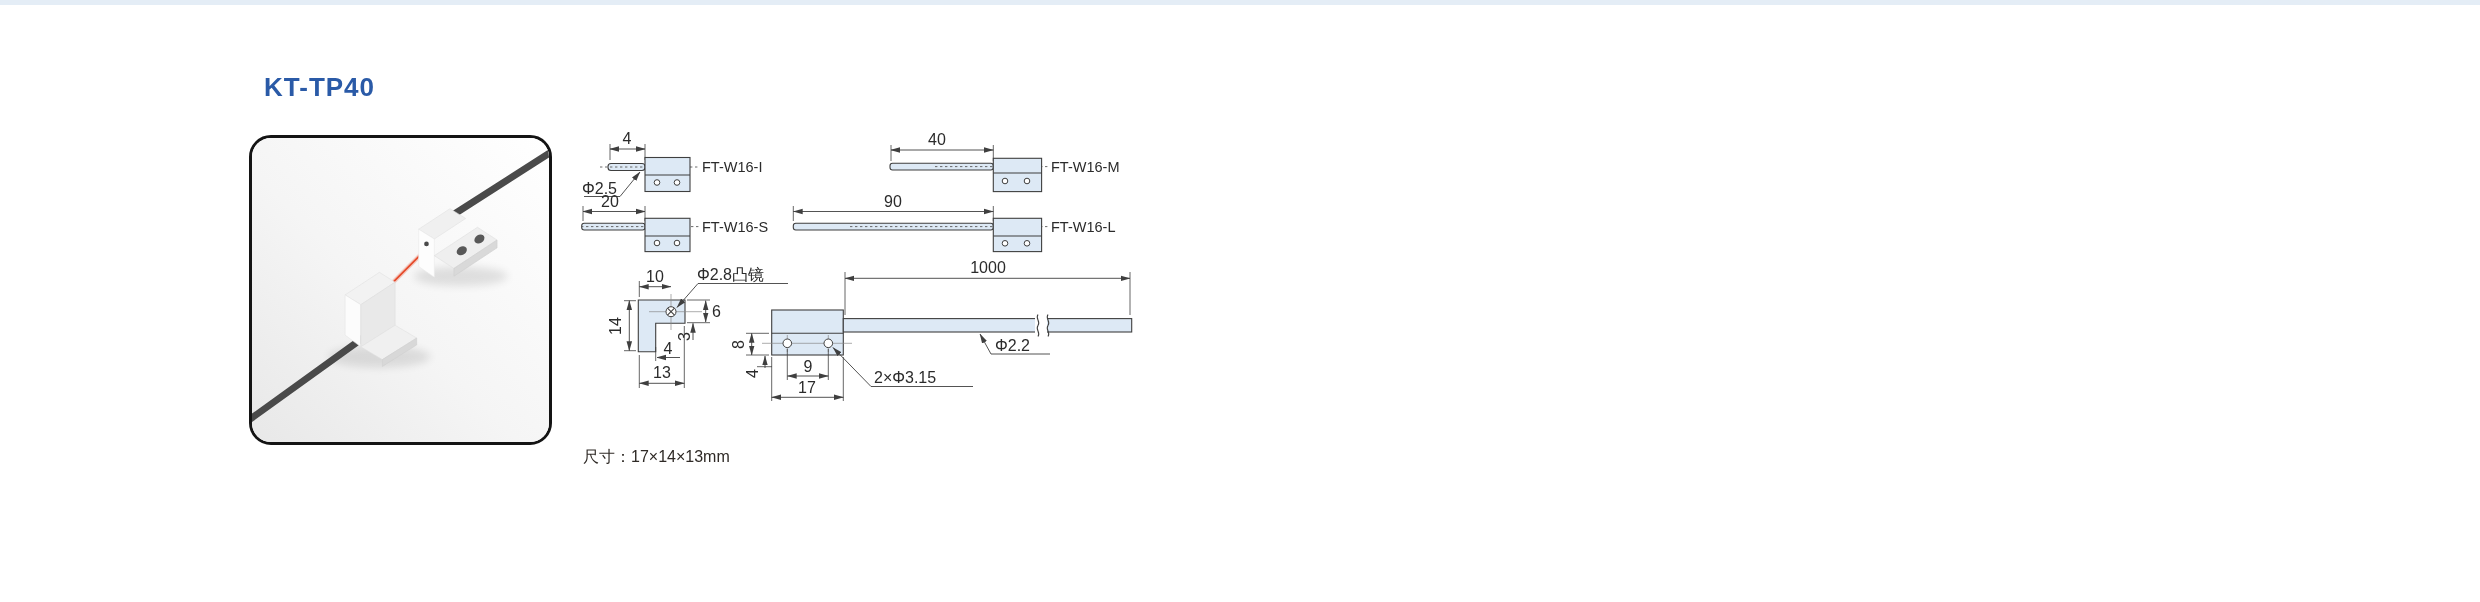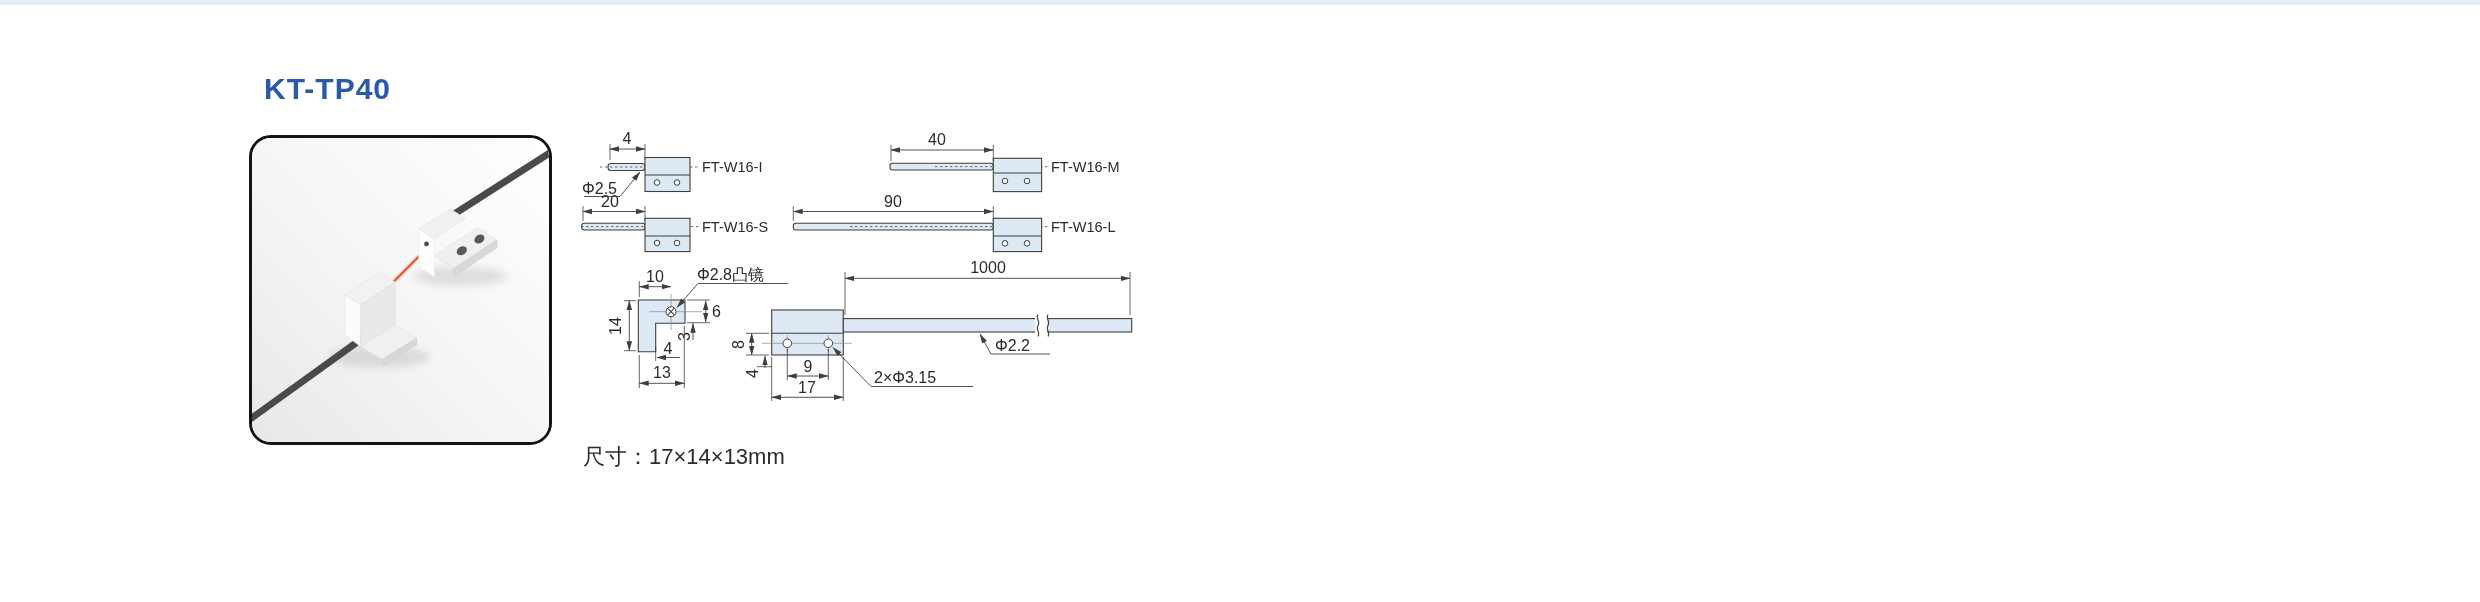--- a/index.html
+++ b/index.html
@@ -1,26 +1,26 @@
 <!DOCTYPE html>
 <html><head>
 <meta charset="utf-8">
 <style>
   html,body{margin:0;padding:0;background:#ffffff;}
   body{position:relative;width:2480px;height:602px;overflow:hidden;
        font-family:"Liberation Sans",sans-serif;}
   .top-strip{position:absolute;left:0;top:0;width:2480px;height:5px;background:#e4edf6;}
-  .page-title{position:absolute;left:264px;top:72px;font-size:30px;font-weight:700;
+  .page-title{position:absolute;left:264px;top:72px;font-size:26px;font-weight:700;
               color:#2a5aa7;letter-spacing:1px;}
   .photo-frame{position:absolute;left:249px;top:135px;width:303px;height:310px;
                border:3px solid #141414;border-radius:22px;overflow:hidden;
                box-sizing:border-box;background:#fff;}
   .photo-frame svg{display:block;width:100%;height:100%;}
   .drawing-area{position:absolute;left:575px;top:115px;width:625px;height:300px;}
-  .specs{position:absolute;left:583px;top:440px;color:#2f2a26;font-size:22px;line-height:33px;}
+  .specs{position:absolute;left:583px;top:440px;color:#2f2a26;font-size:16px;line-height:33px;}
   .specs div{white-space:nowrap;}
   
   .body-fill{fill:#dde9f5;stroke:#3f3f3f;stroke-width:1.1;}
   .hole{fill:#ffffff;stroke:#3f3f3f;stroke-width:1;}
   .edge{stroke:#3f3f3f;stroke-width:1.1;fill:none;}
   .dim{stroke:#3f3f3f;stroke-width:0.9;fill:none;}
   .ext{stroke:#3f3f3f;stroke-width:0.8;fill:none;}
   .dotted{stroke:#5a5a5a;stroke-width:0.9;fill:none;stroke-dasharray:2.4 2.6;}
   .centerline{stroke:#8a8a8a;stroke-width:0.7;fill:none;}
   .dimtext{fill:#2b2b2b;font-size:16px;font-family:"Liberation Sans",sans-serif;}

